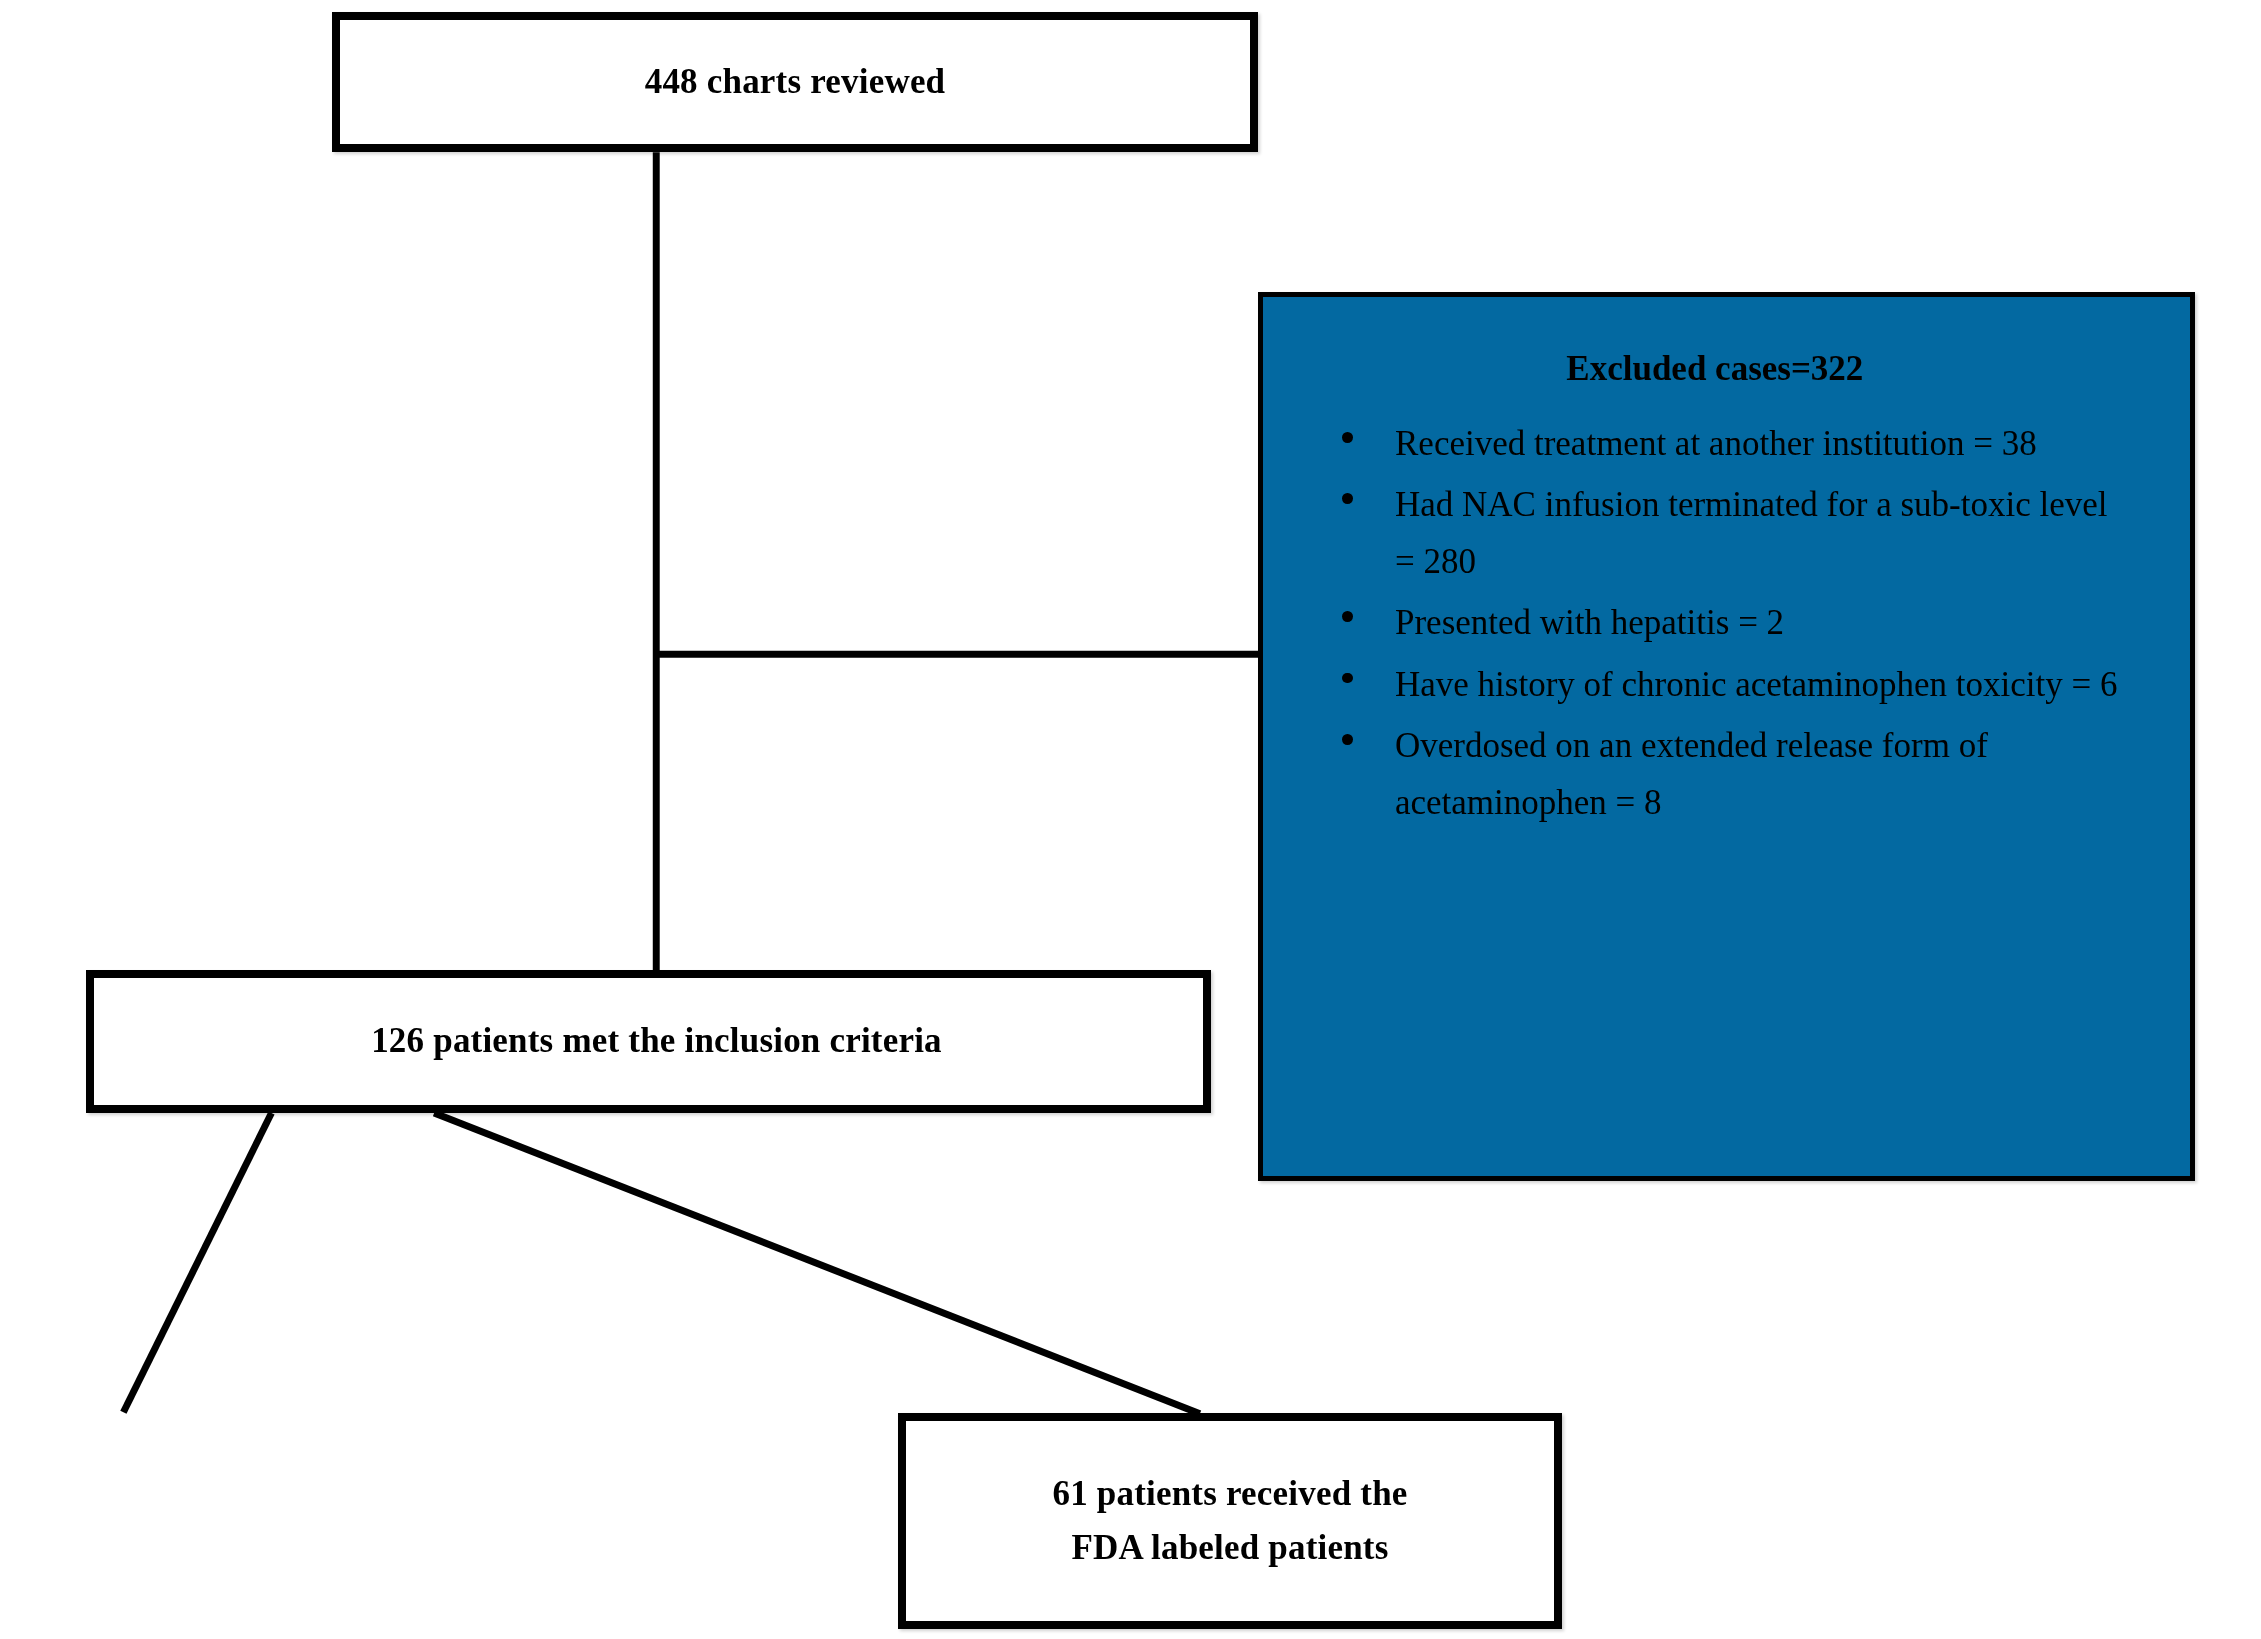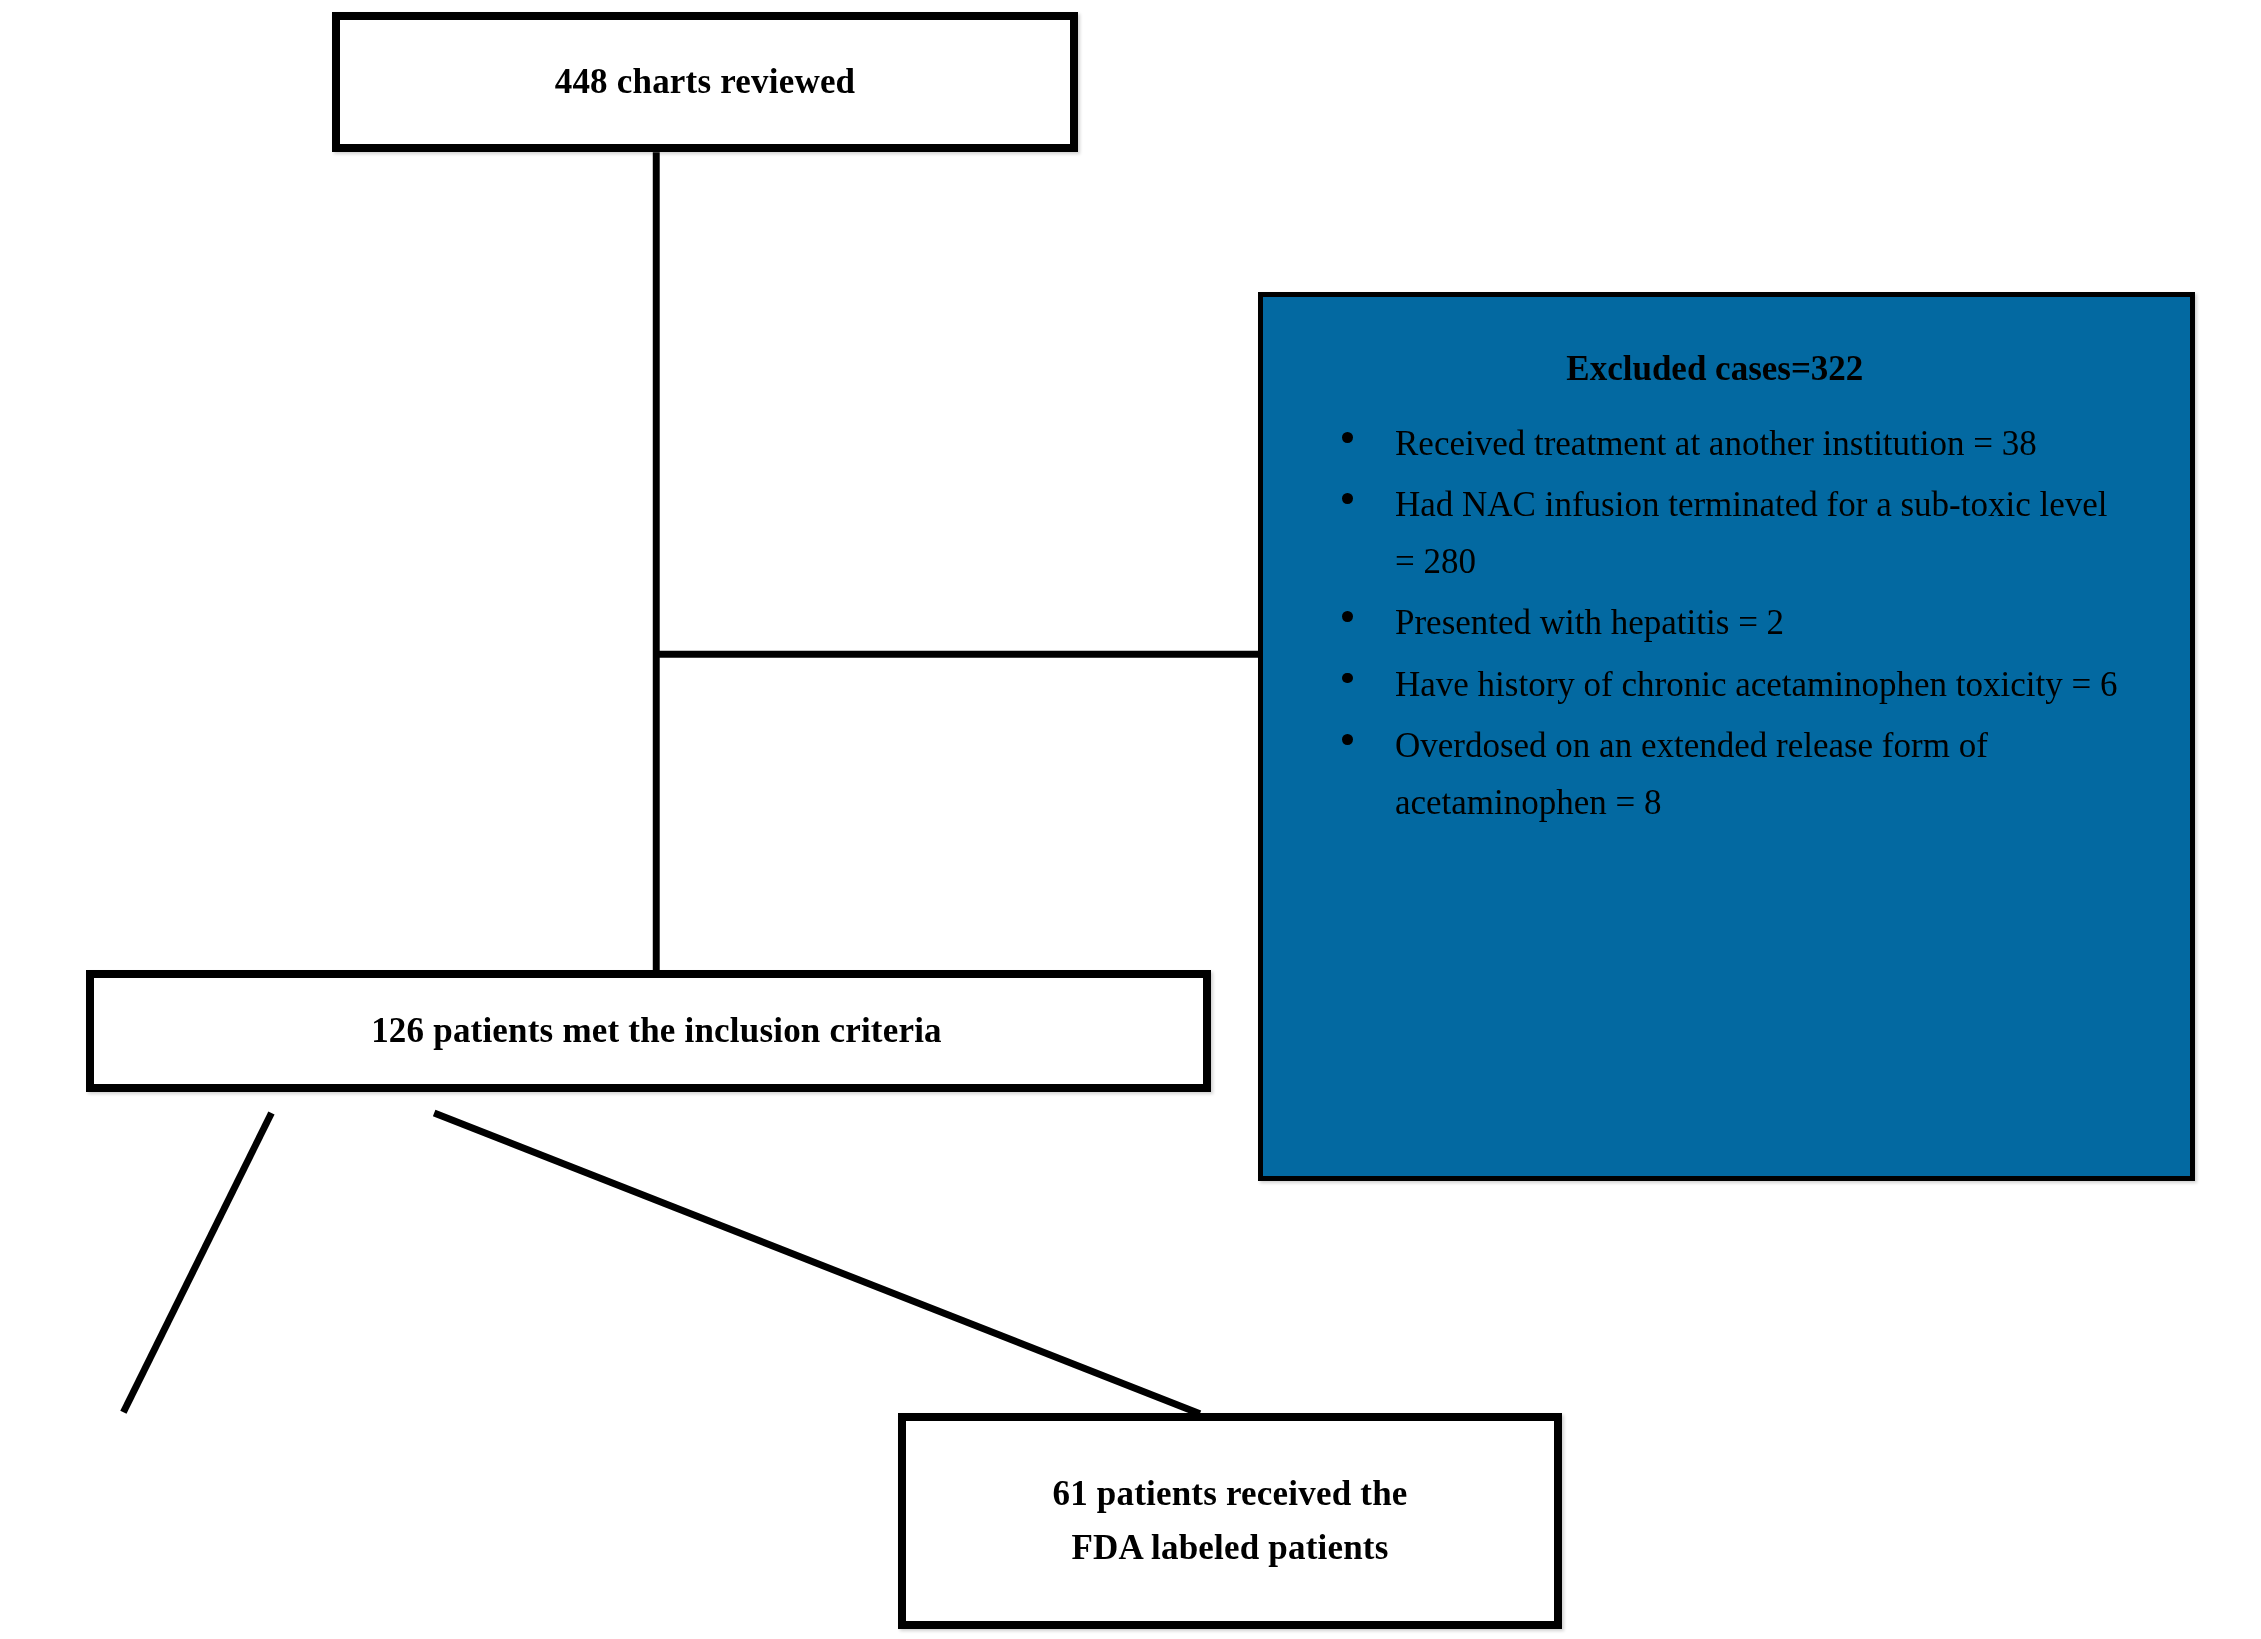--- a/index.html
+++ b/index.html
@@ -43,31 +43,31 @@
   .node .node-text {
     font-weight: bold;
     line-height: 1.55;
     letter-spacing: 0.2px;
   }
 
   
   #node-charts-reviewed {
     left: 332px;
     top: 12.3px;
-    width: 746px;
+    width: 926px;
     height: 140px;
   }
   #node-charts-reviewed .node-text { font-size: 35px; }
 
   
   #node-inclusion-criteria {
     left: 86px;
     top: 970px;
     width: 1125px;
-    height: 122px;
+    height: 143px;
     padding-left: 16px;
   }
   #node-inclusion-criteria .node-text { font-size: 35px; }
 
   
   #node-two-infusion {
     left: 12.3px;
     top: 1411px;
     width: 622px;
     height: 217px;

